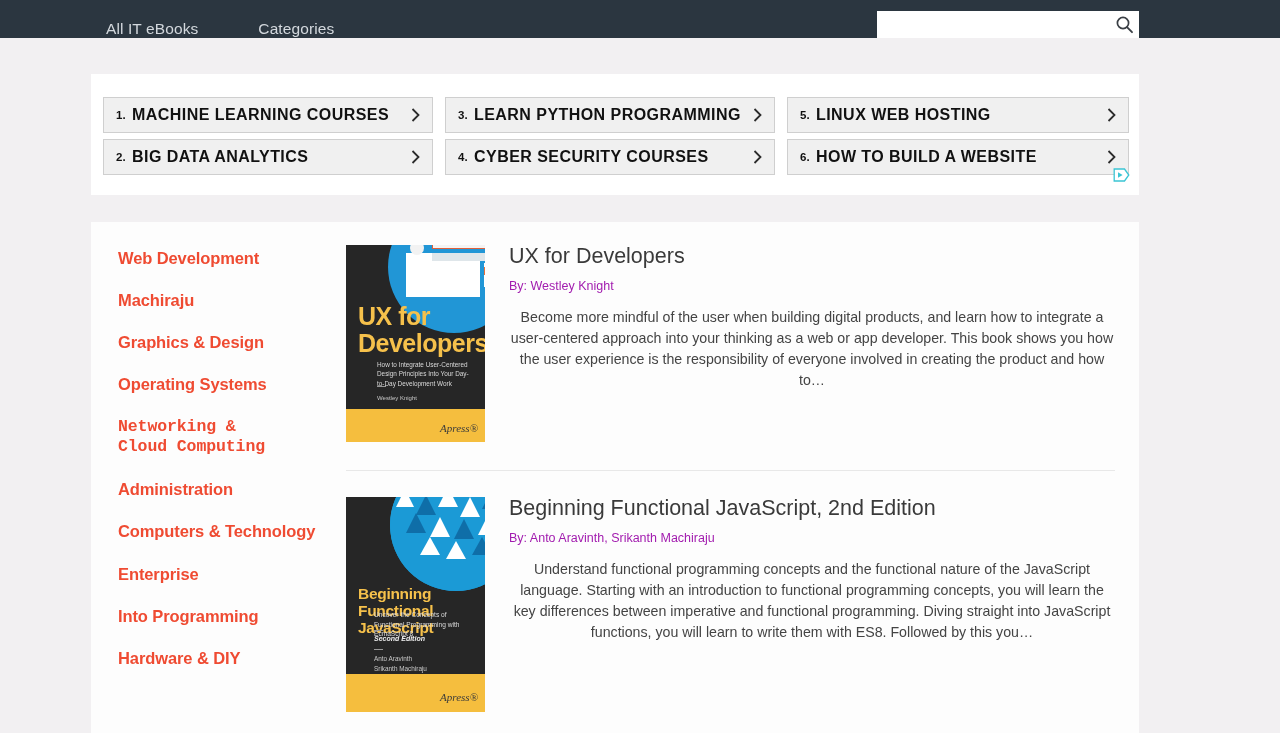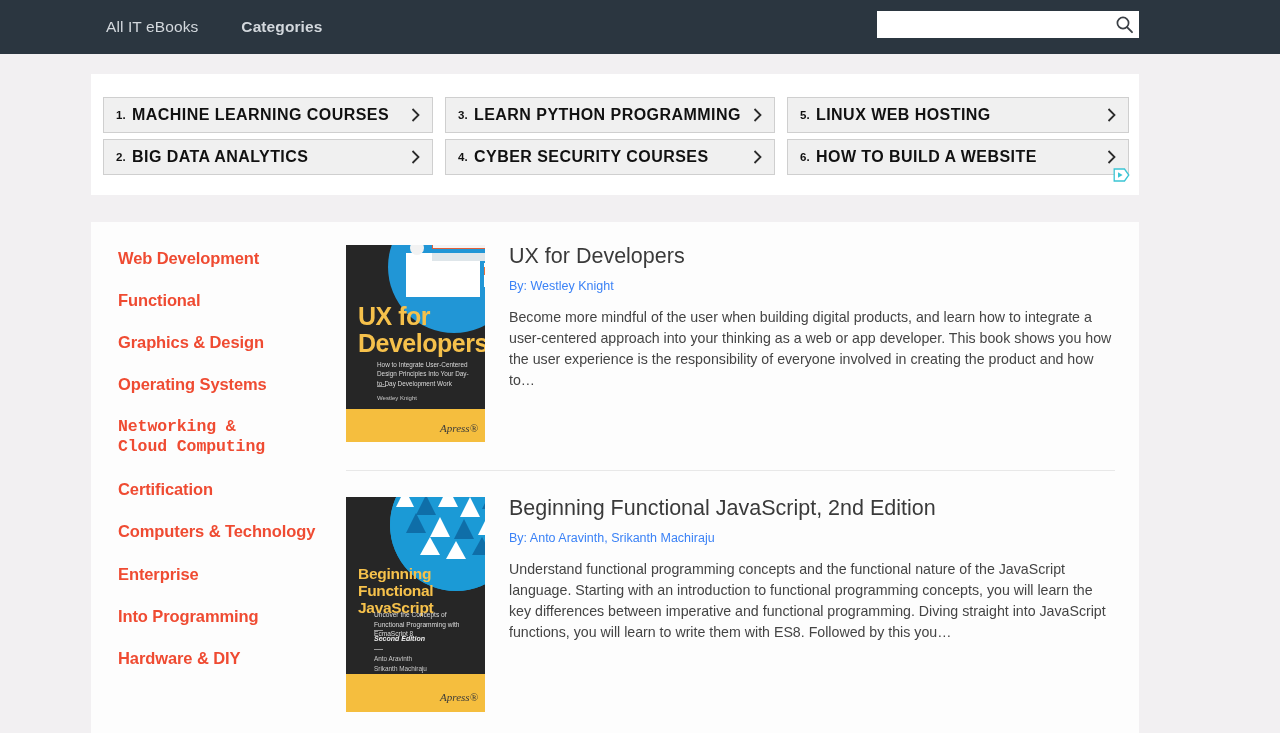--- a/index.html
+++ b/index.html
@@ -7,35 +7,35 @@
   body {
     width: 1280px;
     height: 733px;
     background: #f2f0f2;
     font-family: "Liberation Sans", sans-serif;
     overflow: hidden;
   }
 
   
   .topbar {
-    height: 54px;
+    height: 38px;
     background: #2b3640;
     display: flex;
-    align-items: center;
+    align-items: flex-end;
     position: relative;
   }
   .nav-link {
     color: #d3d8dd;
     font-size: 15.5px;
     letter-spacing: .1px;
     text-decoration: none;
     cursor: pointer;
   }
   .nav-link.first { margin-left: 106px; }
-  .nav-link.second { margin-left: 43px; font-weight: bold; }
+  .nav-link.second { margin-left: 60px; }
 
   .search-wrap {
     position: absolute;
     left: 877px;
     top: 11px;
     width: 262px;
     height: 27px;
     background: #ffffff;
     display: flex;
     align-items: center;
@@ -184,29 +184,30 @@
     color: #3a3a3a;
     font-weight: normal;
     margin: 0 0 10px 0;
     line-height: 1.1;
     text-decoration: none;
     display: block;
     cursor: pointer;
   }
   .book-by {
     font-size: 12.5px;
-    color: #3b82f6;
+    color: #a21caf;
     margin: 0 0 14px 0;
   }
   .book-desc {
     font-size: 14.2px;
     color: #444;
     line-height: 21px;
     margin: 0;
     max-width: 612px;
+    text-align: center;
   }
 
   
   .ux-bg { position:absolute; inset:0; background:#262626; }
   .ux-circle {
     position:absolute; left:42px; top:-44px; width:132px; height:132px;
     border-radius:50%; background:#2196d6;
   }
   .ux-circ-in1 { position:absolute; left:18px; top:52px; width:74px; height:44px; background:#fff; }
   .ux-circ-in2 { position:absolute; left:44px; top:38px; width:56px; height:10px; background:#f4f4f4; border:1px solid #e0603a;}
@@ -231,21 +232,21 @@
     color:#3b3b3b; font-size:11px; font-family:"Liberation Serif", serif; font-style:italic;
   }
 
   
   .bf-bg { position:absolute; inset:0; background:#262626; }
   .bf-circle {
     position:absolute; left:44px; top:-38px; width:132px; height:132px;
     border-radius:50%; background:#1b9ad6; overflow:hidden;
   }
   .bf-title {
-    position:absolute; left:12px; top:68px; right:6px;
+    position:absolute; left:12px; top:88px; right:6px;
     color:#f6c14b; font-weight:bold; font-size:15.5px; line-height:17px;
     letter-spacing:-.3px;
   }
   .bf-sub { position:absolute; left:28px; top:113px; right:8px; color:#dcdcdc; font-size:6.6px; line-height:9.5px;}
   .bf-dash1 { position:absolute; left:28px; top:133px; width:9px; height:1px; background:#999; }
   .bf-ed { position:absolute; left:28px; top:138px; color:#efefef; font-size:7px; font-style:italic; font-weight:bold;}
   .bf-dash2 { position:absolute; left:28px; top:152px; width:9px; height:1px; background:#999; }
   .bf-auth { position:absolute; left:28px; top:157px; color:#c9c9c9; font-size:6.4px; line-height:9.6px;}
   .bf-band { position:absolute; left:0; right:0; bottom:0; height:38px; background:#f5be3e; }
   .bf-apress {
@@ -344,25 +345,25 @@
       <path d="M1.2 1 L11.5 1 L15.8 7 L11.5 13 L1.2 13 Z" fill="#ffffff" stroke="#3bc5d4" stroke-width="1.3"></path>
       <polygon points="5,4.3 5,9.7 9.6,7" fill="#3bc5d4"></polygon>
     </svg>
   </div>
 </div>
 
 <div class="content-card">
 
   <nav class="sidebar">
     <a class="cat-link" href="#">Web Development</a>
-    <a class="cat-link" href="#">Functional</a>
+    <a class="cat-link" href="#">Machiraju</a>
     <a class="cat-link" href="#">Graphics &amp; Design</a>
     <a class="cat-link" href="#">Operating Systems</a>
     <a class="cat-link" href="#" style="max-width:170px;font-family:Liberation Mono, monospace;">Networking &amp; Cloud Computing</a>
-    <a class="cat-link" href="#">Certification</a>
+    <a class="cat-link" href="#">Administration</a>
     <a class="cat-link" href="#">Computers &amp; Technology</a>
     <a class="cat-link" href="#">Enterprise</a>
     <a class="cat-link" href="#">Into Programming</a>
     <a class="cat-link" href="#">Hardware &amp; DIY</a>
   </nav>
 
   <div class="booklist">
 
     <article class="book">
       <div class="cover">

